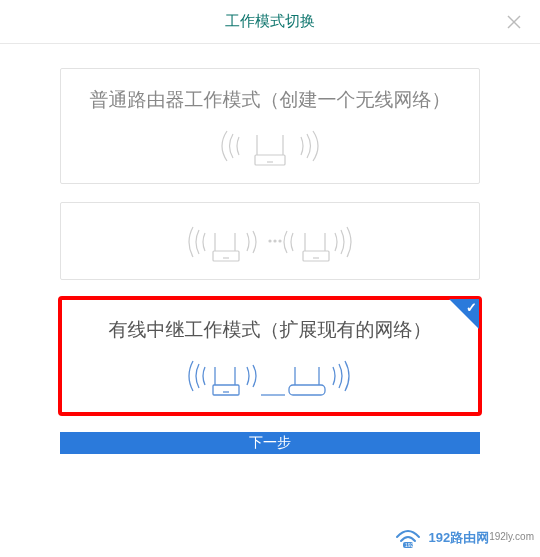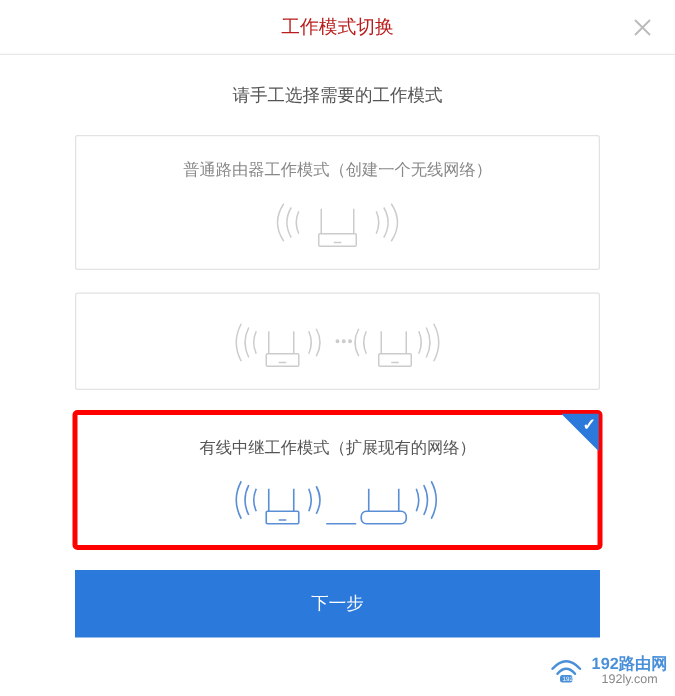--- a/index.html
+++ b/index.html
@@ -14,21 +14,21 @@
   .titlebar {
     height: 44px;
     border-bottom: 1px solid #e8e8e8;
     position: relative;
     display: flex;
     align-items: center;
     justify-content: center;
   }
   .titlebar-title {
     font-size: 15px;
-    color: #b91c1c;
+    color: #0f766e;
   }
   .close-btn {
     position: absolute;
     right: 12px;
     top: 8px;
     font-size: 22px;
     color: #bbb;
     cursor: pointer;
     width: 28px;
     height: 28px;
@@ -55,21 +55,21 @@
     position: relative;
   }
   .mode-card.selected {
     border: 1px solid #ef4444;
   }
   .mode-card.highlighted {
     outline: 4px solid #ff0000;
     outline-offset: -2px;
   }
   .mode-title {
-    font-size: 13px;
+    font-size: 19px;
     color: #888;
     margin-bottom: 12px;
   }
   .mode-card.selected .mode-title { color: #555; }
   .mode-illustration {
     display: flex;
     justify-content: center;
     align-items: flex-end;
     gap: 4px;
   }
@@ -90,54 +90,53 @@
     font-size: 13px;
     color: #fff;
     font-weight: bold;
   }
   .next-btn {
     display: block;
     width: 100%;
     background: #2b7adb;
     color: #fff;
     border: none;
-    padding: 18px 0;
+    padding: 2px 0;
     font-size: 14px;
     cursor: pointer;
     margin-top: 4px;
   }
   .watermark {
     position: absolute;
     right: 6px;
     bottom: 8px;
     display: flex;
     align-items: center;
     gap: 6px;
     font-size: 11px;
     color: #4a90d9;
   }
-  .watermark .wm-text { display:flex; flex-direction:column; line-height:1.1;align-items:center; }
+  .watermark .wm-text { display:flex; flex-direction:row; line-height:1.1; }
   .watermark .wm-text span:first-child { font-weight:bold; font-size:13px; }
   .watermark .wm-text span:last-child { color:#888; font-size:10px; }
 </style>
 </head>
 <body>
 
 <div class="titlebar">
   <span class="titlebar-title">工作模式切换</span>
   <div class="close-btn">
     <svg width="16" height="16" viewBox="0 0 16 16">
       <line x1="2" y1="2" x2="14" y2="14" stroke="#bbb" stroke-width="1.5"></line>
       <line x1="14" y1="2" x2="2" y2="14" stroke="#bbb" stroke-width="1.5"></line>
     </svg>
   </div>
 </div>
 
 <div class="content">
-  <div class="subtitle">请手工选择需要的工作模式</div>
 
   <div class="mode-card">
     <div class="mode-title">普通路由器工作模式（创建一个无线网络）</div>
     <div class="mode-illustration">
       <svg width="110" height="42" viewBox="0 0 110 42">
         <g stroke="#ccc" stroke-width="1.2" fill="none">
           <path d="M24 30 Q20 21 24 12"></path>
             <path d="M18 33 Q11 21 18 9"></path>
             <path d="M12 36 Q2 21 12 6"></path>
           <path d="M86 30 Q90 21 86 12"></path>

